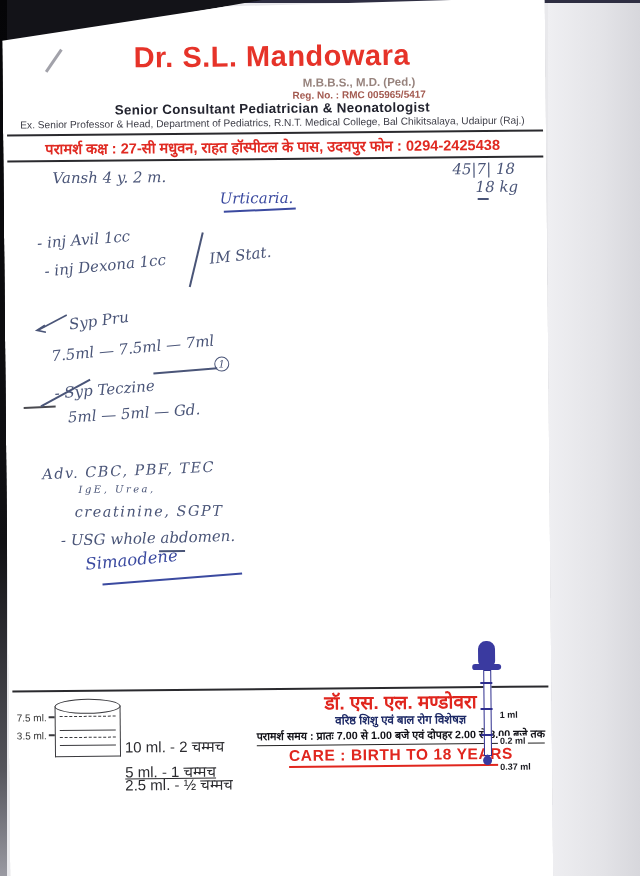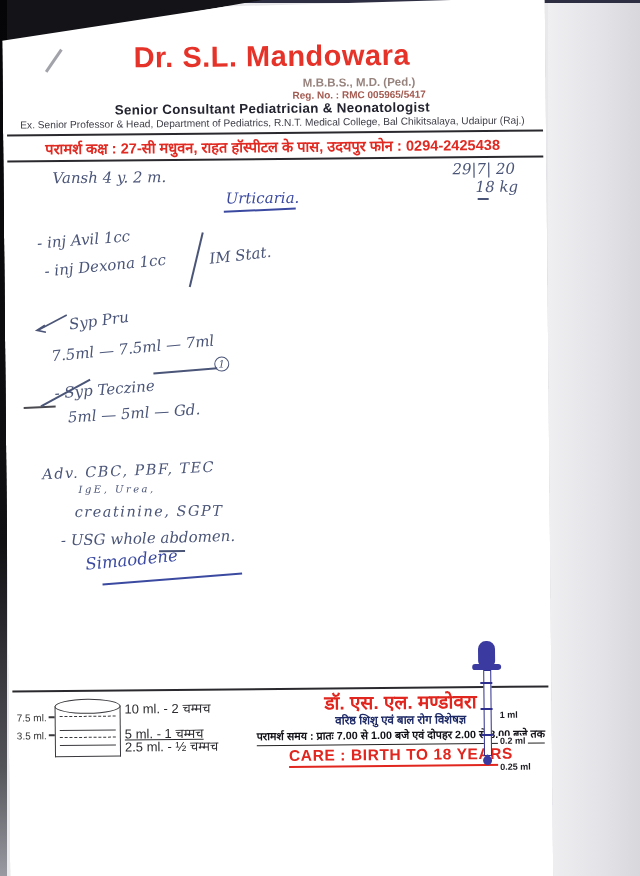--- a/index.html
+++ b/index.html
@@ -25,21 +25,21 @@
   .band-text{top:136px;font-size:14.6px;font-weight:bold;color:#e02a22;}
   
   .hand{font-family:"DejaVu Serif",serif;font-style:italic;color:#4a5578;font-size:15px;white-space:nowrap;}
   .ink-blue{color:#3b4aa0;}
   .hline{background:#4a5578;height:1.8px;}
   .hline-blue{background:#3b4aa0;height:2px;}
   
   .cup-line{position:absolute;left:4px;right:4px;border-top:1.6px solid #3a3a3e;}
   .cup-line.dashed{border-top-style:dashed;}
   .small-lbl{font-size:10px;color:#333;white-space:nowrap;}
-  .cup-rlbl{font-size:13px;color:#2c2c30;white-space:nowrap;}
+  .cup-rlbl{font-size:15px;color:#2c2c30;white-space:nowrap;margin-top:37px;}
   .f-name{top:690px;font-size:19px;font-weight:bold;color:#e0261e;}
   .f-spec{top:713px;font-size:11.5px;font-weight:bold;color:#1e2a66;}
   .f-time{top:728px;font-size:10.8px;font-weight:bold;color:#101016;white-space:nowrap;border-bottom:1.6px solid #222;padding-bottom:2px;}
   .f-care{top:747px;font-size:15.5px;font-weight:bold;color:#e0261e;border-bottom:2.4px solid #e0261e;padding-bottom:1px;letter-spacing:.6px;white-space:nowrap;}
   .center-wrap{left:262px;width:260px;text-align:center;}
   .center-inline{left:392px;transform:translateX(-50%);}
   .navy{background:#3a3aa0;}
   .tick{background:#2e2e8e;height:1.5px;width:12px;}
   .drop-lbl{font-size:9px;font-weight:bold;color:#1c1c22;background:#fff;padding:0 2px;white-space:nowrap;margin-top:33px;}
 </style>
@@ -60,25 +60,25 @@
       <div class="abs regno">Reg. No. : RMC 005965/5417</div>
       <div class="abs hdr-center designation">Senior Consultant Pediatrician &amp; Neonatologist</div>
       <div class="abs hdr-center affiliation">Ex. Senior Professor &amp; Head, Department of Pediatrics, R.N.T. Medical College, Bal Chikitsalaya, Udaipur (Raj.)</div>
       <div class="abs rule" style="top:132px;"></div>
       <div class="abs hdr-center band-text">परामर्श कक्ष : 27-सी मधुवन, राहत हॉस्पीटल के पास, उदयपुर फोन : 0294-2425438</div>
       <div class="abs rule" style="top:158px;"></div>
 
       <div class="abs" style="left:50px;top:45px;width:2.5px;height:27px;background:#a2a2aa;transform:rotate(35deg);"></div>
       <div class="abs" style="left:18px;top:404px;width:32px;height:2px;background:#4a4a50;transform:rotate(-2deg);"></div>
 
-      <div class="abs hand" style="left:449px;top:162px;">29|7| 20</div>
+      <div class="abs hand" style="left:449px;top:162px;">45|7| 18</div>
       <div class="abs hand" style="left:472px;top:180px;">18 kg</div>
       <div class="abs hline" style="left:474px;top:200px;width:11px;"></div>
       <div class="abs hand" style="left:49px;top:167px;">Vansh   4 y. 2 m.</div>
-      <div class="abs hand ink-blue" style="left:222px;top:189px;">Urticaria.</div>
+      <div class="abs hand ink-blue" style="left:216px;top:189px;">Urticaria.</div>
       <div class="abs hline-blue" style="left:220px;top:209px;width:72px;transform:rotate(-2deg);"></div>
 
       <div class="abs hand" style="left:33px;top:229px;transform:rotate(-4deg);">- inj Avil 1cc</div>
       <div class="abs hand" style="left:40px;top:255px;transform:rotate(-5deg);">- inj Dexona 1cc</div>
       <div class="abs" style="left:191px;top:231px;width:2px;height:56px;background:#4a5578;transform:rotate(14deg);"></div>
       <div class="abs hand" style="left:205px;top:246px;transform:rotate(-6deg);">IM Stat.</div>
 
       <svg class="abs" style="left:28px;top:309px;" width="36" height="26" viewBox="0 0 36 26">
         <line x1="34" y1="4" x2="5" y2="19" stroke="#4a5578" stroke-width="1.6"></line>
         <polyline points="12,14 4,19 13,21" fill="none" stroke="#4a5578" stroke-width="1.6"></polyline>
@@ -123,18 +123,18 @@
       <div class="abs center-inline f-care">CARE : BIRTH TO 18 YEARS</div>
 
       <div class="abs navy" style="left:470px;top:643px;width:17px;height:25px;border-radius:8px 8px 5px 5px;z-index:2;"></div>
       <div class="abs navy" style="left:464px;top:666px;width:29px;height:6px;border-radius:3px;z-index:2;"></div>
       <div class="abs" style="left:475px;top:672px;width:6px;height:84px;background:#fff;border:1.2px solid #2e2e8e;z-index:2;"></div>
       <div class="abs tick" style="left:472px;top:684px;z-index:3;"></div>
       <div class="abs tick" style="left:472px;top:710px;z-index:3;"></div>
       <div class="abs tick" style="left:472px;top:736px;z-index:3;"></div>
       <div class="abs drop-lbl" style="left:489px;top:679px;z-index:3;">1 ml</div>
       <div class="abs drop-lbl" style="left:489px;top:705px;z-index:3;">0.2 ml</div>
-      <div class="abs drop-lbl" style="left:489px;top:731px;z-index:3;">0.25 ml</div>
+      <div class="abs drop-lbl" style="left:489px;top:731px;z-index:3;">0.37 ml</div>
       <div class="abs navy" style="left:474px;top:758px;width:9px;height:9px;border-radius:1px 50% 50% 50%;transform:rotate(45deg);z-index:2;"></div>
 
     </div>
   </div>
 </div>
 
 </body></html>

